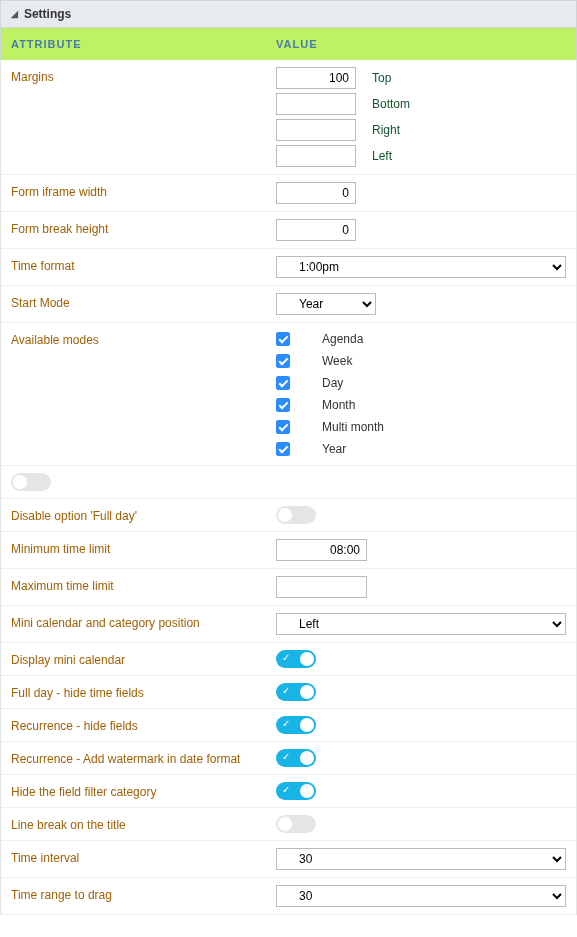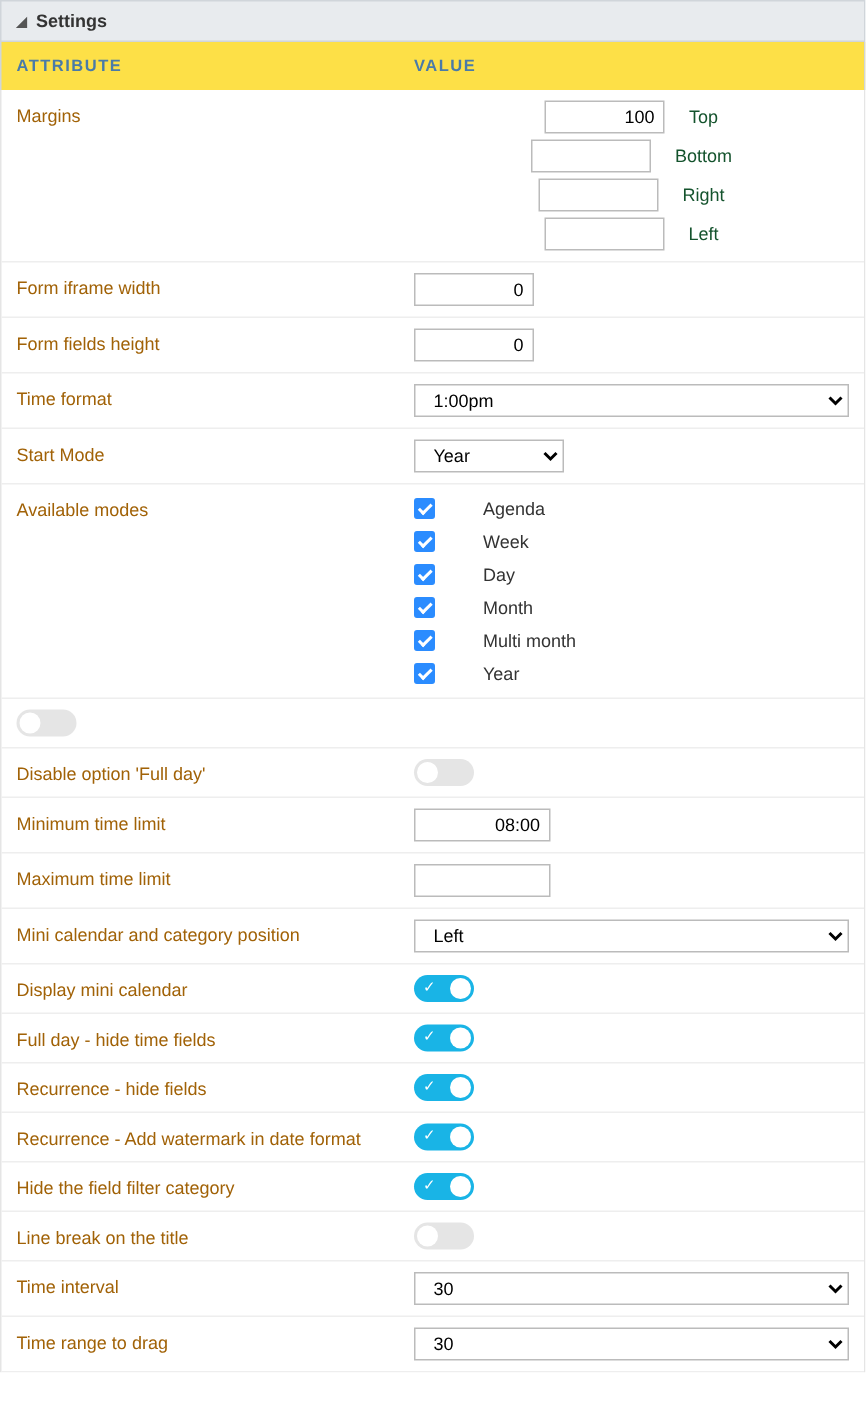--- a/index.html
+++ b/index.html
@@ -18,21 +18,21 @@
     align-items: center;
     gap: 6px;
     font-weight: bold;
     color: #333;
   }
   .panel-header .tri {
     font-size: 9px;
     color: #555;
   }
   .col-header {
-    background: #fde047;
+    background: #bef264;
     border-left: 1px solid #d0d5da;
     border-right: 1px solid #d0d5da;
     display: flex;
     padding: 10px 10px;
     font-size: 11px;
     letter-spacing: 1px;
     color: #4a7ba8;
     font-weight: 600;
     justify-content: center;
   }
@@ -56,21 +56,20 @@
   .row .val {
     flex: 1;
     display: flex;
     flex-direction: column;
     gap: 4px;
   }
   .margin-line {
     display: flex;
     align-items: center;
     gap: 16px;
-    justify-content: center;
   }
   input[type="text"].num {
     width: 80px;
     height: 22px;
     border: 1px solid #bbb;
     text-align: right;
     padding: 0 6px;
     font-size: 12px;
   }
   input[type="text"].time {
@@ -78,21 +77,21 @@
     height: 22px;
     border: 1px solid #bbb;
     text-align: right;
     padding: 0 6px;
     font-size: 12px;
   }
   select {
     height: 22px;
     border: 1px solid #bbb;
     font-size: 12px;
-    padding: 0 8px;
+    padding: 0 18px;
     background: #fff;
   }
   .cb-line {
     display: flex;
     align-items: center;
     gap: 32px;
     height: 18px;
   }
   .cb {
     width: 14px;
@@ -186,21 +185,21 @@
   </div>
 
   <div class="row">
     <div class="attr">Form iframe width</div>
     <div class="val">
       <input type="text" class="num" value="0" style="">
     </div>
   </div>
 
   <div class="row">
-    <div class="attr">Form fields height</div>
+    <div class="attr">Form break height</div>
     <div class="val">
       <input type="text" class="num" value="0" style="">
     </div>
   </div>
 
   <div class="row">
     <div class="attr">Time format</div>
     <div class="val">
       <select>
         <option>1:00pm</option>

